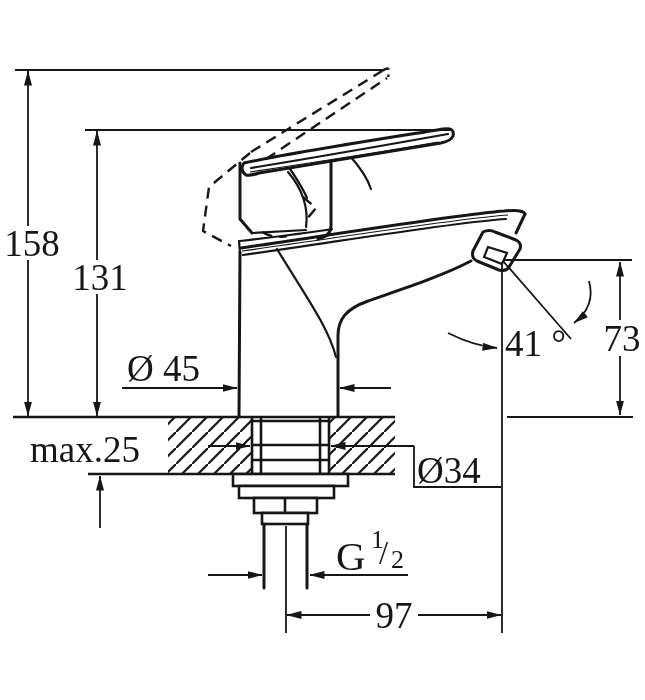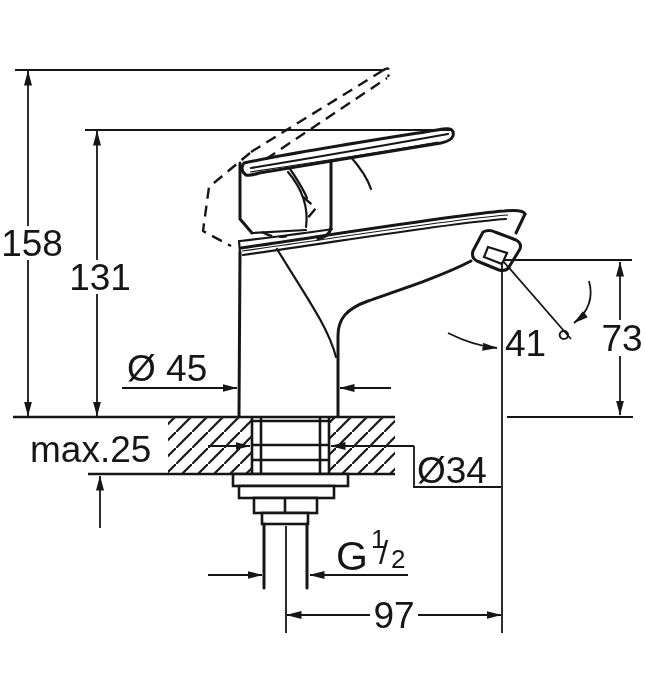--- a/index.html
+++ b/index.html
@@ -1,20 +1,20 @@
 <!DOCTYPE html>
 <html><head>
 <meta charset="utf-8">
 <style>
   html,body{margin:0;padding:0;background:#ffffff;}
   .stage{
     position:relative;
     width:645px;height:700px;
     background:#ffffff;
-    font-family:Liberation Sans, sans-serif;
+    font-family:Liberation Serif, serif;
     overflow:hidden;
   }
   svg{display:block;}
   
   .obj{stroke:#161616;stroke-width:3;fill:none;stroke-linecap:round;stroke-linejoin:round;}
   .objf{stroke:#161616;stroke-width:3;fill:#ffffff;stroke-linejoin:round;}
   .det{stroke:#161616;stroke-width:2.2;fill:none;stroke-linecap:round;}
   .fine{stroke:#161616;stroke-width:1.2;fill:none;}
   .dash{stroke:#161616;stroke-width:2.4;fill:none;stroke-dasharray:11 7;stroke-linecap:butt;stroke-linejoin:round;}
   

